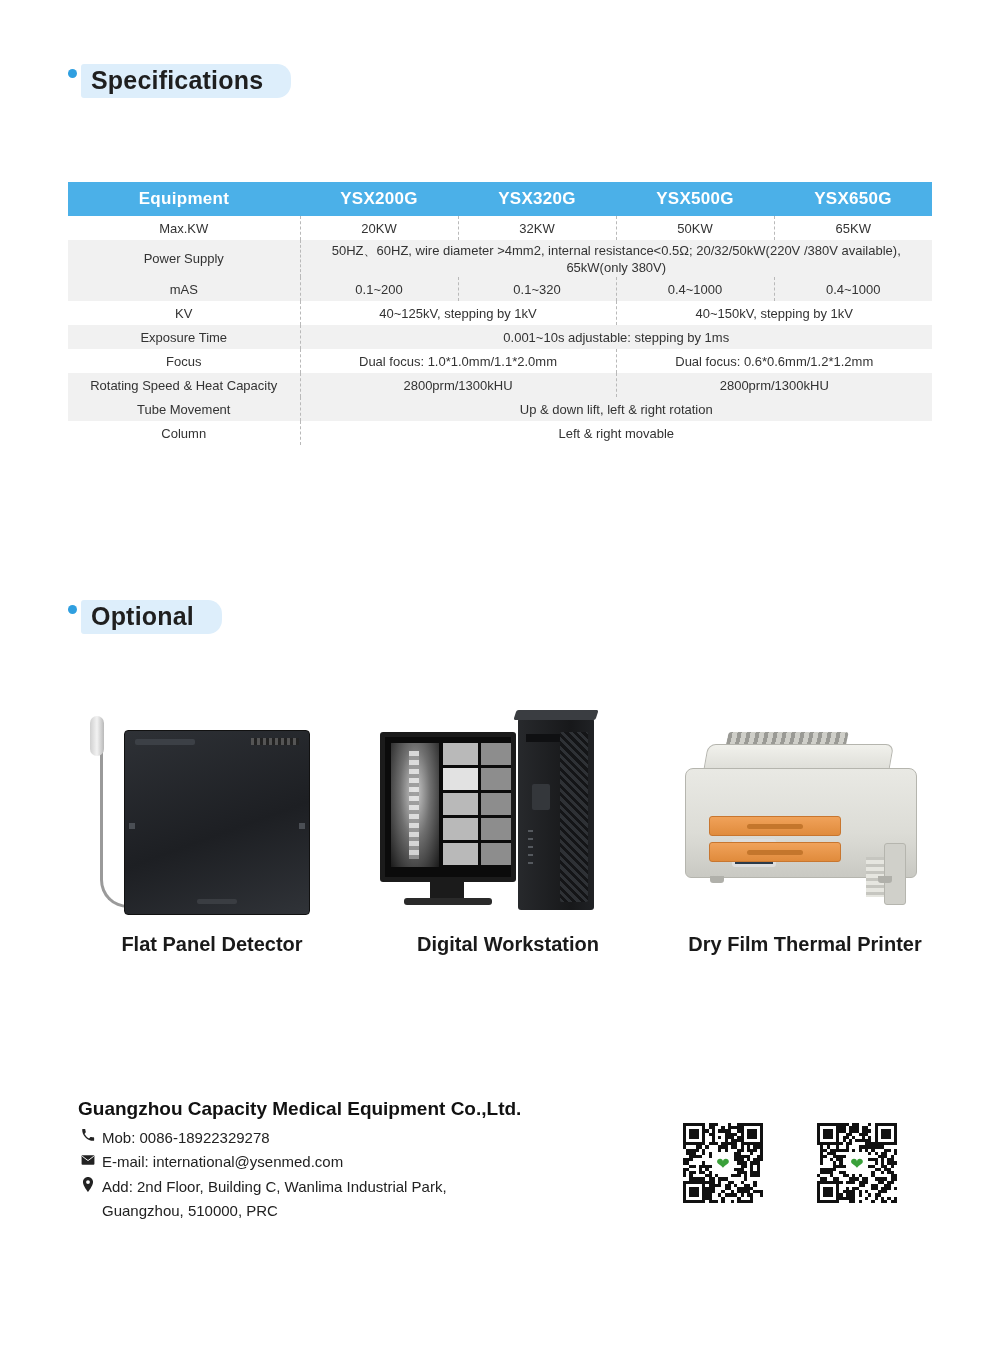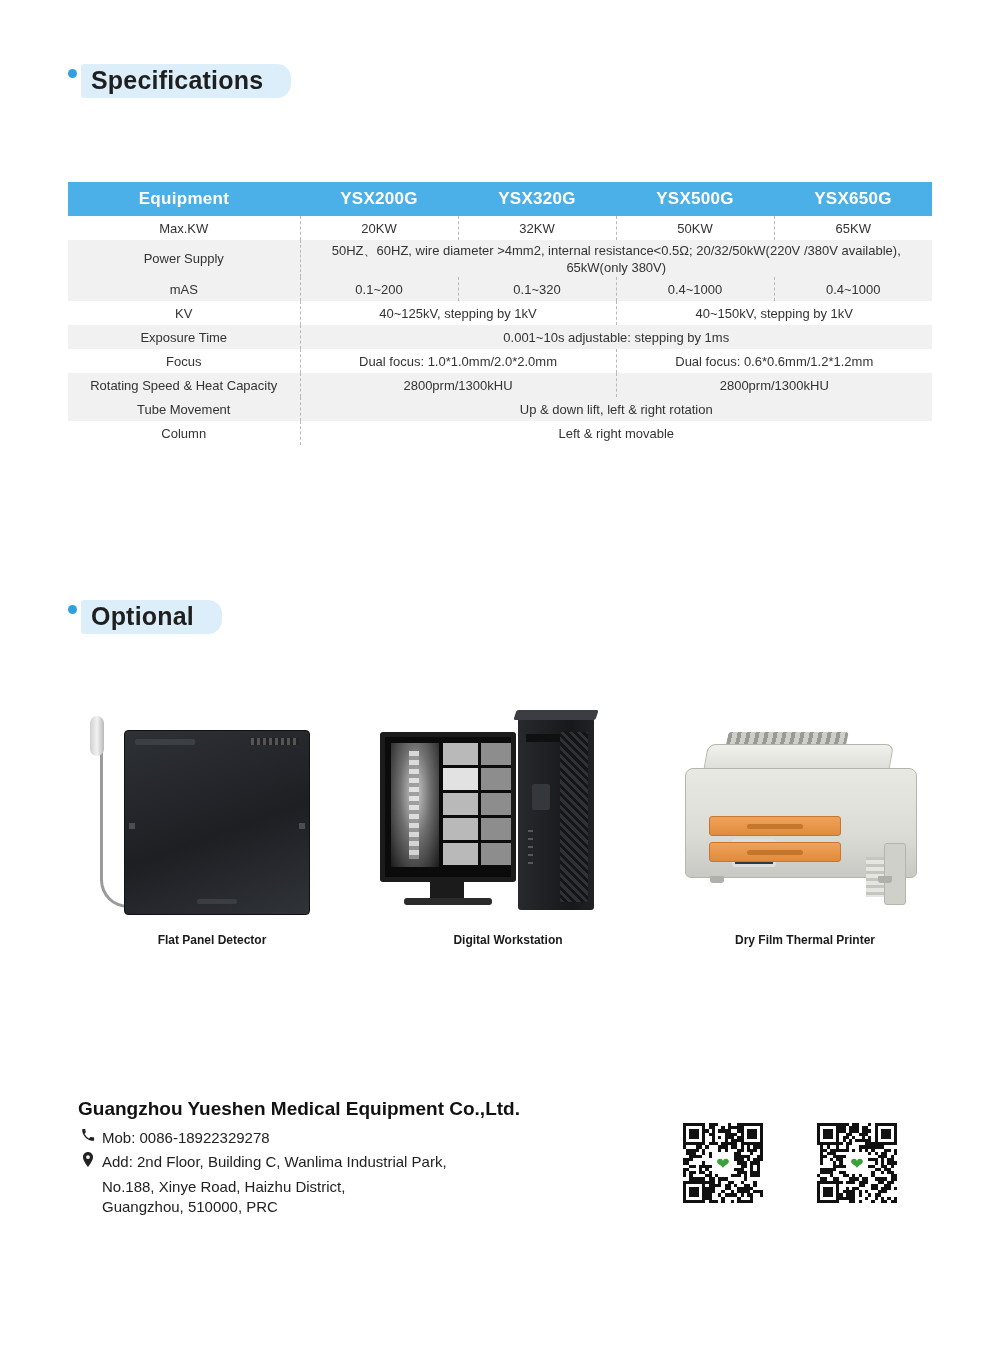--- a/index.html
+++ b/index.html
@@ -77,21 +77,21 @@
   }
   .vsep { border-left: 1px dashed #b9b9b9; }
   .tiny { font-size: 9.5px; letter-spacing: 0; }
 
   
   .product {
     position: absolute;
     text-align: center;
   }
   .product .caption {
-    font-size: 12px;
+    font-size: 20px;
     font-weight: bold;
     color: #1a1a1a;
     margin-top: 8px;
     white-space: nowrap;
   }
   .stage {
     width: 260px; height: 215px;
     position: relative;
     margin: 0 auto;
   }
@@ -326,21 +326,21 @@
         <td class="param">KV</td>
         <td colspan="2" class="vsep">40~125kV, stepping by 1kV</td>
         <td colspan="2" class="vsep">40~150kV, stepping by 1kV</td>
       </tr>
       <tr class="alt">
         <td class="param">Exposure Time</td>
         <td colspan="4" class="vsep">0.001~10s adjustable: stepping by 1ms</td>
       </tr>
       <tr class="plain">
         <td class="param">Focus</td>
-        <td colspan="2" class="vsep">Dual focus: 1.0*1.0mm/2.0*2.0mm</td>
+        <td colspan="2" class="vsep">Dual focus: 1.0*1.0mm/1.1*2.0mm</td>
         <td colspan="2" class="vsep">Dual focus: 0.6*0.6mm/1.2*1.2mm</td>
       </tr>
       <tr class="alt">
         <td class="param">Rotating Speed &amp; Heat Capacity</td>
         <td colspan="2" class="vsep">2800prm/1300kHU</td>
         <td colspan="2" class="vsep">2800prm/1300kHU</td>
       </tr>
       <tr class="alt">
         <td class="param">Tube Movement</td>
         <td colspan="4" class="vsep">Up &amp; down lift, left &amp; right rotation</td>
@@ -421,42 +421,50 @@
         <div class="pr-handle"></div>
       </div>
     <div class="pr-drawer2">
         <div class="pr-handle"></div>
       </div>
   </div>
   <div class="caption">Dry Film Thermal Printer</div>
 </div>
 
 <div class="footer">
-  <div class="company">Guangzhou Yueshen Medical Equipment Co.,Ltd.</div>
+  <div class="company">Guangzhou Capacity Medical Equipment Co.,Ltd.</div>
 
   <div class="contact-line">
     <span class="ic">
       <svg width="14" height="14" viewBox="0 0 24 24" aria-hidden="true">
           <path fill="#222" d="M6.6 10.8c1.6 3.1 4.1 5.6 7.2 7.2l2.4-2.4c.3-.3.8-.4 1.2-.3 1.3.4 2.7.7 4.1.7.6 0 1 .4 1 1V21c0 .6-.4 1-1 1C10.8 22 2 13.2 2 2.5c0-.6.4-1 1-1h3.5c.6 0 1 .4 1 1 0 1.4.2 2.8.7 4.1.1.4 0 .9-.3 1.2l-2.3 3z"></path>
         </svg>
     </span>
     <span>Mob: 0086-18922329278</span>
   </div>
 
+  <div class="contact-line">
+    <span class="ic">
+      <svg width="14" height="12" viewBox="0 0 24 18" aria-hidden="true">
+          <rect x="1" y="1" width="22" height="16" rx="1.5" fill="#222"></rect>
+          <path d="M2 2.5 12 10 22 2.5" stroke="#fff" stroke-width="1.6" fill="none"></path>
+        </svg>
+    </span>
+    <span>E-mail: international@ysenmed.com</span>
+  </div>
 
 
   <div class="contact-line">
     <span class="ic">
       <svg width="12" height="15" viewBox="0 0 16 22" aria-hidden="true">
           <path fill="#222" d="M8 0C3.9 0 .6 3.3.6 7.4 .6 13 8 22 8 22s7.4-9 7.4-14.6C15.4 3.3 12.1 0 8 0zm0 10.2a2.8 2.8 0 1 1 0-5.6 2.8 2.8 0 0 1 0 5.6z"></path>
         </svg>
     </span>
     <span>Add: 2nd Floor, Building C, Wanlima Industrial Park,</span>
   </div>
-  <div class="addr-cont">No.188, Xinye Road, Haizhu District,</div>
   <div class="addr-cont">Guangzhou, 510000, PRC</div>
 </div>
 
 <div class="qr" id="qr-1">
   <div class="qr-canvas">
       <div style="display: grid; grid-template-columns: repeat(25, 1fr); grid-template-rows: repeat(25, 1fr); width: 100%; height: 100%;">
         <div style="background: rgb(17, 17, 17);"></div>
         <div style="background: rgb(17, 17, 17);"></div>
         <div style="background: rgb(17, 17, 17);"></div>
         <div style="background: rgb(17, 17, 17);"></div>

